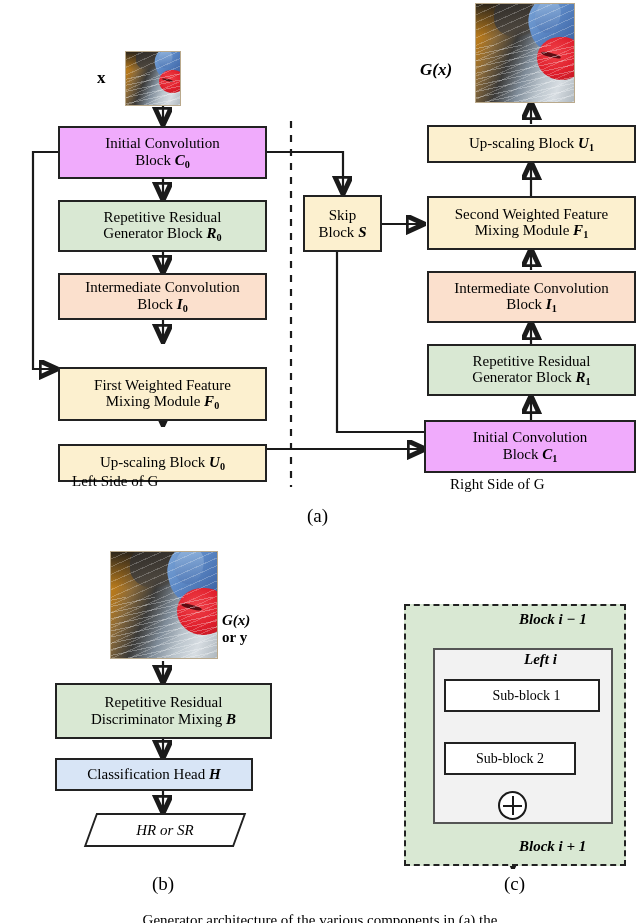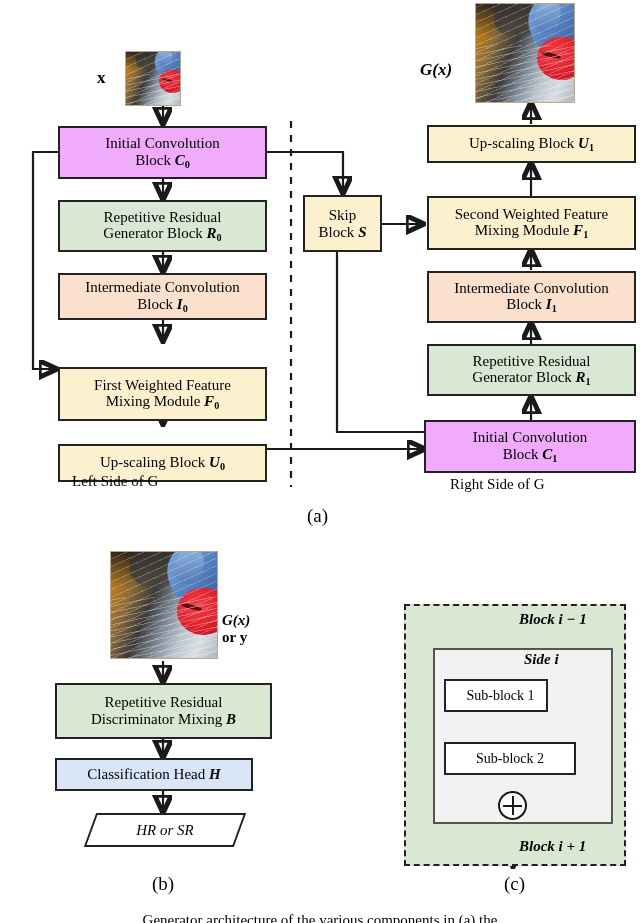--- a/index.html
+++ b/index.html
@@ -341,24 +341,24 @@
 
   <div class="panel-lab" style="left:152px;top:873px;">(b)</div>
 
   <div class="dashbox" style="left:404px;top:604px;width:222px;height:262px;"></div>
   <div class="lab" style="left:519px;top:611px;">
     <span class="it">Block i − 1</span>
   </div>
 
   <div class="greybox" style="left:433px;top:648px;width:180px;height:176px;"></div>
   <div class="lab" style="left:524px;top:651px;">
-    <span class="it">Side i</span>
-  </div>
-
-  <div class="subblk" style="left:444px;top:679px;width:104px;height:33px;padding-left:9px;">
+    <span class="it">Left i</span>
+  </div>
+
+  <div class="subblk" style="left:444px;top:679px;width:156px;height:33px;padding-left:9px;">
     <span>Sub-block 1</span>
   </div>
 
   <div class="subblk" style="left:444px;top:742px;width:132px;height:33px;">
     <span>Sub-block 2</span>
   </div>
 
   <div class="plus" style="left:498px;top:791px;width:29px;height:29px;"></div>
 
   <div class="lab" style="left:519px;top:838px;">

